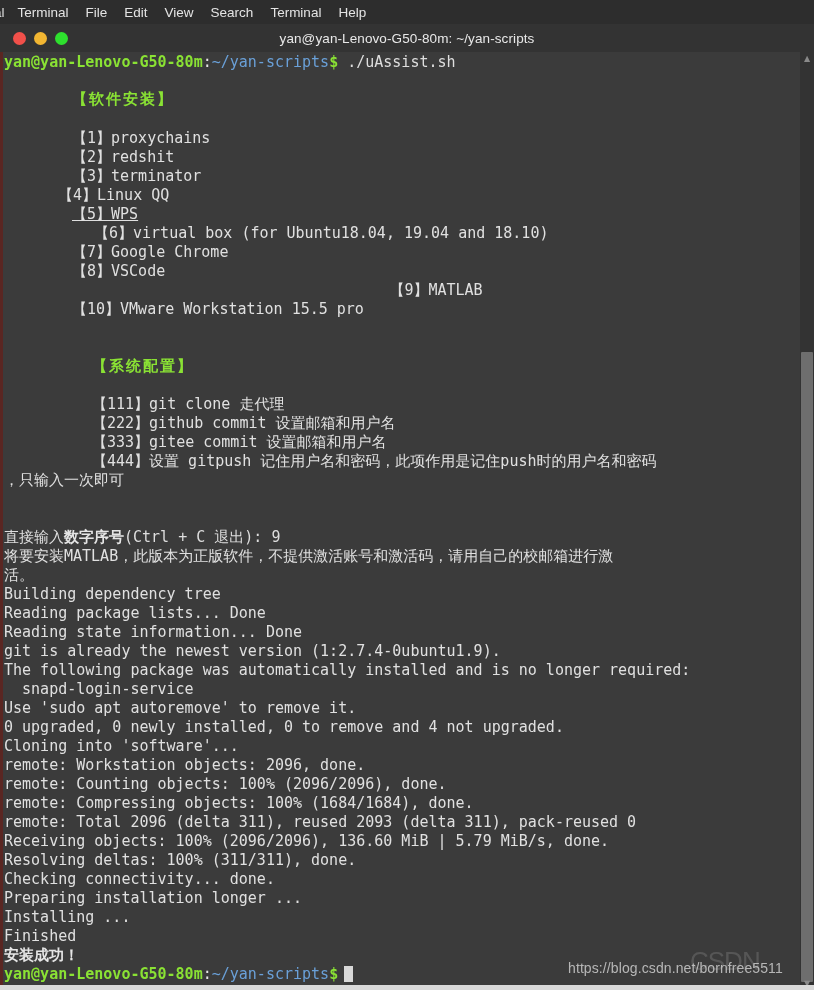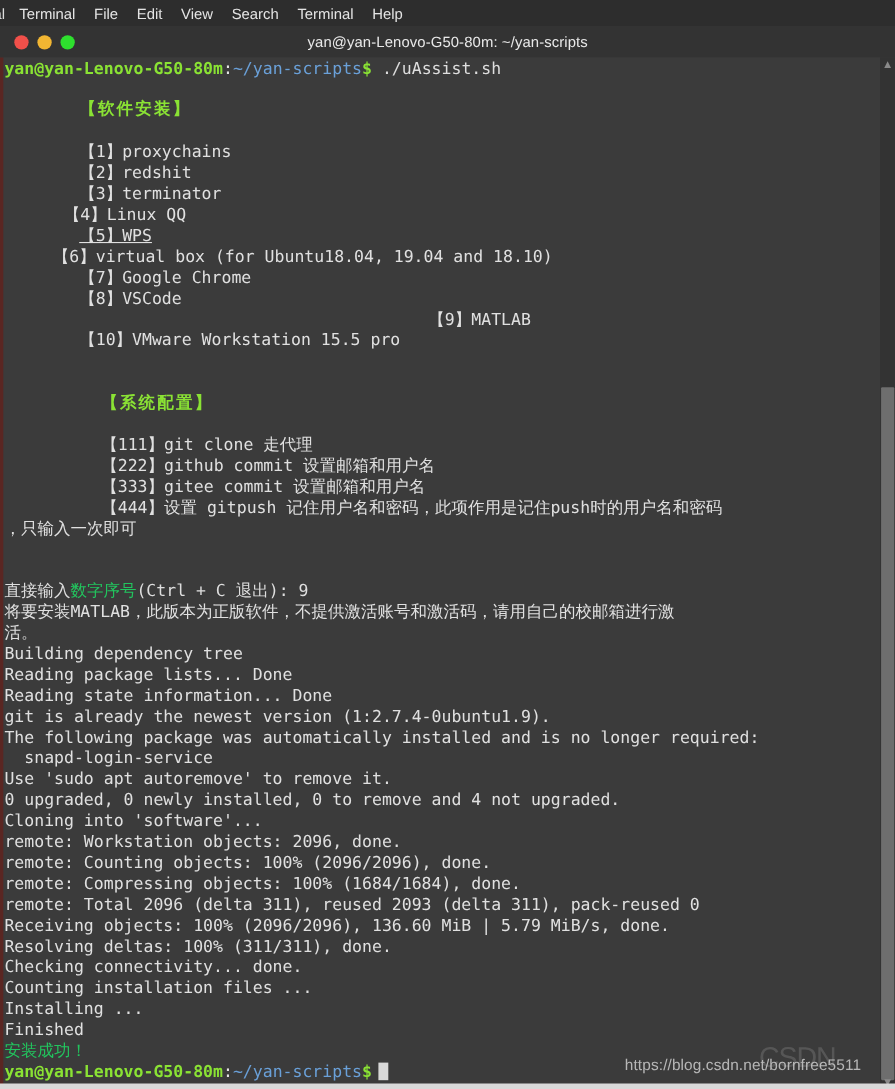--- a/index.html
+++ b/index.html
@@ -140,21 +140,21 @@
   }
   .ln {
     white-space: pre-wrap;
     word-break: break-all;
     min-height: 19px;
   }
   .ln.blank { min-height: 19px; }
   .c-green-b { color: #8ae234; font-weight: bold; }
   .c-blue    { color: #6aa0d8; }
   .c-white   { color: #e6e6e6; }
-  .c-orange  { color: #22c55e; font-weight: normal; }
+  .c-orange  { color: #e5e5e5; font-weight: bold; }
   .c-plain   { color: #dedede; }
 
   .cursor {
     display: inline-block;
     width: 9px;
     height: 16px;
     background: #d8d8d8;
     vertical-align: -3px;
     margin-left: 6px;
   }
@@ -324,21 +324,21 @@
 
       <div class="ln" style="padding-left:68px;font-family:Liberation Mono, monospace;"><span class="c-green-b" style="letter-spacing:2px;">【软件安装】</span></div>
 
       <div class="ln blank"></div>
 
       <div class="ln" style="padding-left:68px;">【1】proxychains</div>
       <div class="ln" style="padding-left:68px;">【2】redshit</div>
       <div class="ln" style="padding-left:68px;">【3】terminator</div>
       <div class="ln" style="padding-left:54px;">【4】Linux QQ</div>
       <div class="ln" style="padding-left:68px;text-decoration:underline;">【5】WPS</div>
-      <div class="ln" style="padding-left:44px;">【6】virtual box (for Ubuntu18.04, 19.04 and 18.10)</div>
+      <div class="ln" style="padding-left:68px;margin-left:22px;">【6】virtual box (for Ubuntu18.04, 19.04 and 18.10)</div>
       <div class="ln" style="padding-left:68px;">【7】Google Chrome</div>
       <div class="ln" style="padding-left:68px;">【8】VSCode</div>
       <div class="ln" style="padding-left:68px;text-align:center;">【9】MATLAB</div>
       <div class="ln" style="padding-left:68px;">【10】VMware Workstation 15.5 pro</div>
 
       <div class="ln blank"></div>
       <div class="ln blank"></div>
 
       <div class="ln" style="padding-left:88px;"><span class="c-green-b" style="letter-spacing:2px;">【系统配置】</span></div>
 
@@ -369,21 +369,21 @@
 
       <div class="ln">Cloning into 'software'...</div>
       <div class="ln">remote: Workstation objects: 2096, done.</div>
       <div class="ln">remote: Counting objects: 100% (2096/2096), done.</div>
       <div class="ln">remote: Compressing objects: 100% (1684/1684), done.</div>
       <div class="ln">remote: Total 2096 (delta 311), reused 2093 (delta 311), pack-reused 0</div>
       <div class="ln">Receiving objects: 100% (2096/2096), 136.60 MiB | 5.79 MiB/s, done.</div>
       <div class="ln">Resolving deltas: 100% (311/311), done.</div>
       <div class="ln">Checking connectivity... done.</div>
 
-      <div class="ln">Counting installation files ...</div>
+      <div class="ln">Preparing installation longer ...</div>
       <div class="ln">Installing ...</div>
       <div class="ln">Finished</div>
 
       <div class="ln"><span class="c-orange">安装成功！</span></div>
 
       <div class="ln"><span class="c-green-b">yan@yan-Lenovo-G50-80m</span><span class="c-white">:</span><span class="c-blue">~/yan-scripts</span><span class="c-green-b">$</span><span class="cursor"></span></div>
 
     </div>
   </div>
 

